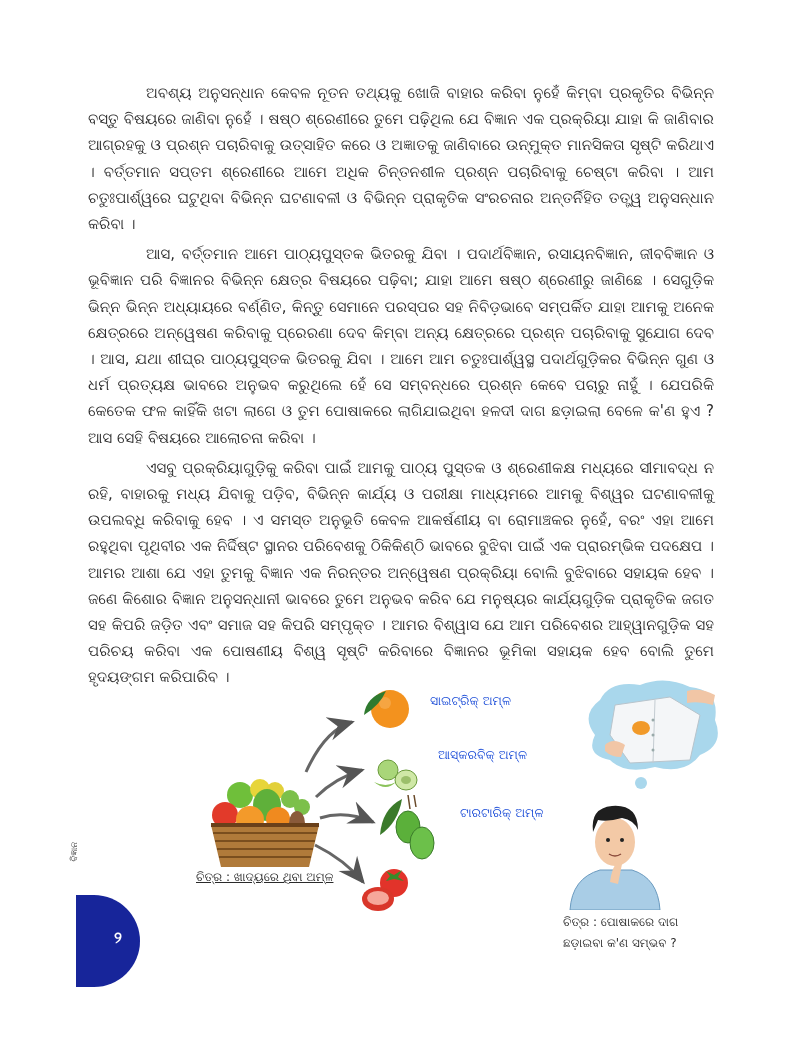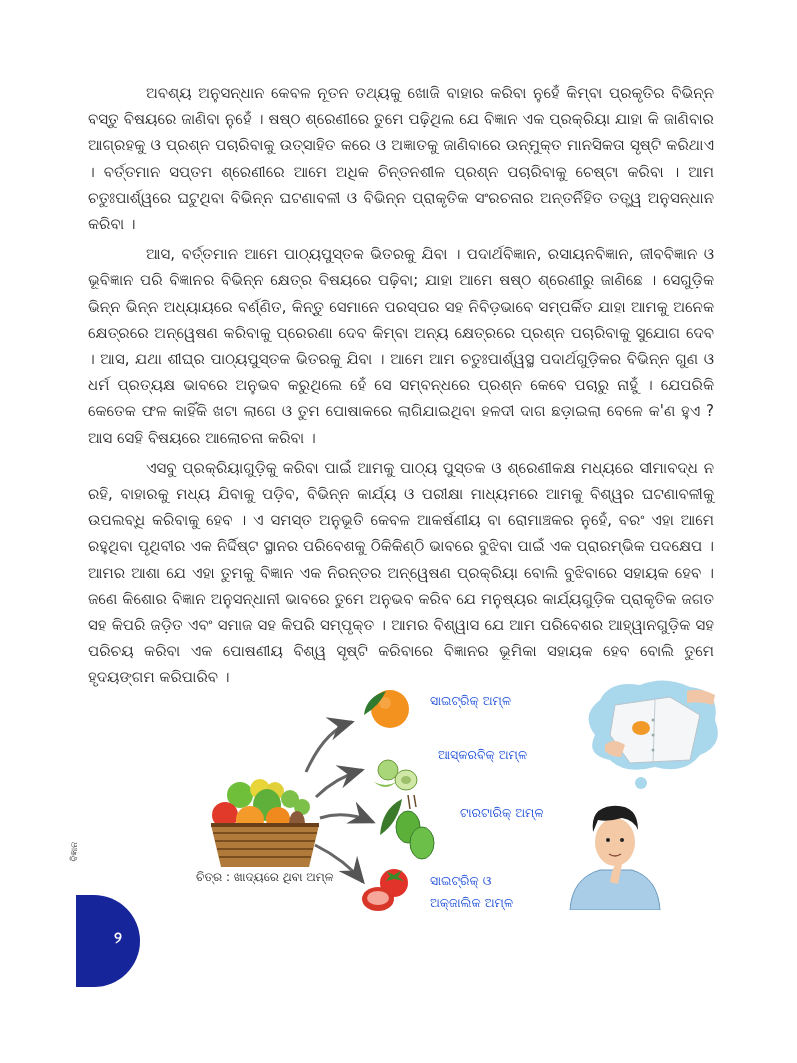--- a/index.html
+++ b/index.html
@@ -6,21 +6,21 @@
     html, body { width: 797px; height: 1063px; background: #ffffff; overflow: hidden; }
     body { position: relative; font-family: "DejaVu Sans", sans-serif; color: #2a2a2a; }
 
     .text-block { position: absolute; left: 88px; top: 80px; width: 626px; }
     .para { font-size: 15px; line-height: 26.2px; text-align: justify; text-align-last: left; margin-bottom: 4px; }
     .para .indent { display: inline-block; width: 58px; }
 
     .figure-area { position: absolute; left: 0; top: 660px; width: 797px; height: 320px; }
 
     .basket { position: absolute; left: 205px; top: 115px; width: 120px; height: 95px; }
-    .basket-caption { position: absolute; left: 196px; top: 210px; font-size: 12px; white-space: nowrap; }
+    .basket-caption { position: absolute; left: 196px; top: 210px; font-size: 12px; white-space: nowrap; text-decoration: underline; }
 
     .fruit { position: absolute; }
     .acid-label { position: absolute; font-size: 12.5px; line-height: 22px; white-space: nowrap; color: #1d4ed8; }
 
     .arrows { position: absolute; left: 0; top: 0; width: 797px; height: 320px; }
 
     .thought { position: absolute; left: 575px; top: 15px; width: 150px; height: 115px; }
     .boy { position: absolute; left: 560px; top: 130px; width: 110px; height: 120px; }
     .boy-caption { position: absolute; left: 563px; top: 252px; font-size: 12px; line-height: 21px; white-space: nowrap; }
 
@@ -121,24 +121,20 @@
   <div class="acid-label" style="left:430px; top:142px;margin-left:30px;">
     <span>ଟାରଟାରିକ୍ ଅମ୍ଳ</span>
   </div>
 
   <svg class="fruit" style="left:358px; top:205px; width:56px; height:50px;" viewBox="0 0 56 50">
     <circle cx="36" cy="18" r="14" fill="#e2332a"></circle>
     <path d="M28 6 L36 10 L44 5 L40 12 L46 16 L36 14 L28 16 L32 11 Z" fill="#3a8a2a"></path>
     <ellipse cx="20" cy="34" rx="16" ry="12" fill="#d9362a"></ellipse>
     <ellipse cx="20" cy="33" rx="11" ry="7" fill="#f6a79a"></ellipse>
   </svg>
-  <div class="acid-label" style="left:430px; top:210px;">
-    <div>ସାଇଟ୍ରିକ୍ ଓ</div>
-    <div>ଅକ୍ଜାଲିକ ଅମ୍ଳ</div>
-  </div>
 
   <svg class="thought" viewBox="0 0 150 115">
     <path d="M20 60 Q5 40 25 25 Q35 5 65 10 Q90 0 115 12 Q145 15 140 45 Q150 70 125 80 Q110 100 80 92 Q50 100 35 85 Q10 80 20 60 Z" fill="#a9d7ec"></path>
     <path d="M40 30 L95 22 L125 40 L115 85 L55 88 L35 60 Z" fill="#f4f6f8" stroke="#b8c4cc"></path>
     <path d="M80 25 L78 88" stroke="#c4ccd2"></path>
     <circle cx="78" cy="45" r="1.5" fill="#9aa"></circle>
       <circle cx="78" cy="60" r="1.5" fill="#9aa"></circle>
       <circle cx="78" cy="75" r="1.5" fill="#9aa"></circle>
     <ellipse cx="66" cy="53" rx="9" ry="7" fill="#f19a2a"></ellipse>
     <path d="M112 16 Q125 12 140 20 L138 30 Q125 26 112 28 Z" fill="#f1c6a6"></path>
@@ -148,20 +144,24 @@
 
   <svg class="boy" viewBox="0 0 110 120">
     <path d="M10 120 Q12 88 40 80 L72 80 Q98 88 100 120 Z" fill="#a9cde6" stroke="#6a9abf"></path>
     <ellipse cx="55" cy="52" rx="20" ry="24" fill="#f3c9a6"></ellipse>
     <path d="M33 42 Q30 18 52 16 Q78 14 78 40 Q74 30 62 28 Q48 32 38 30 Z" fill="#1e1e1e"></path>
     <circle cx="48" cy="50" r="2" fill="#222"></circle>
       <circle cx="62" cy="50" r="2" fill="#222"></circle>
     <path d="M49 64 Q55 68 61 64" stroke="#8a4a3a" stroke-width="1.5" fill="none"></path>
     <path d="M50 92 Q52 76 58 72 L62 74 L58 94 Z" fill="#f3c9a6"></path>
   </svg>
+  <div class="boy-caption">
+    <div>ଚିତ୍ର : ପୋଷାକରେ ଦାଗ</div>
+    <div>ଛଡ଼ାଇବା କ'ଣ ସମ୍ଭବ ?</div>
+  </div>
 </div>
 
 <div class="side-label">
   <span>ବିଜ୍ଞାନ</span>
 </div>
 <div class="page-tab">
   <span>୨</span>
 </div>
 
 </body></html>

